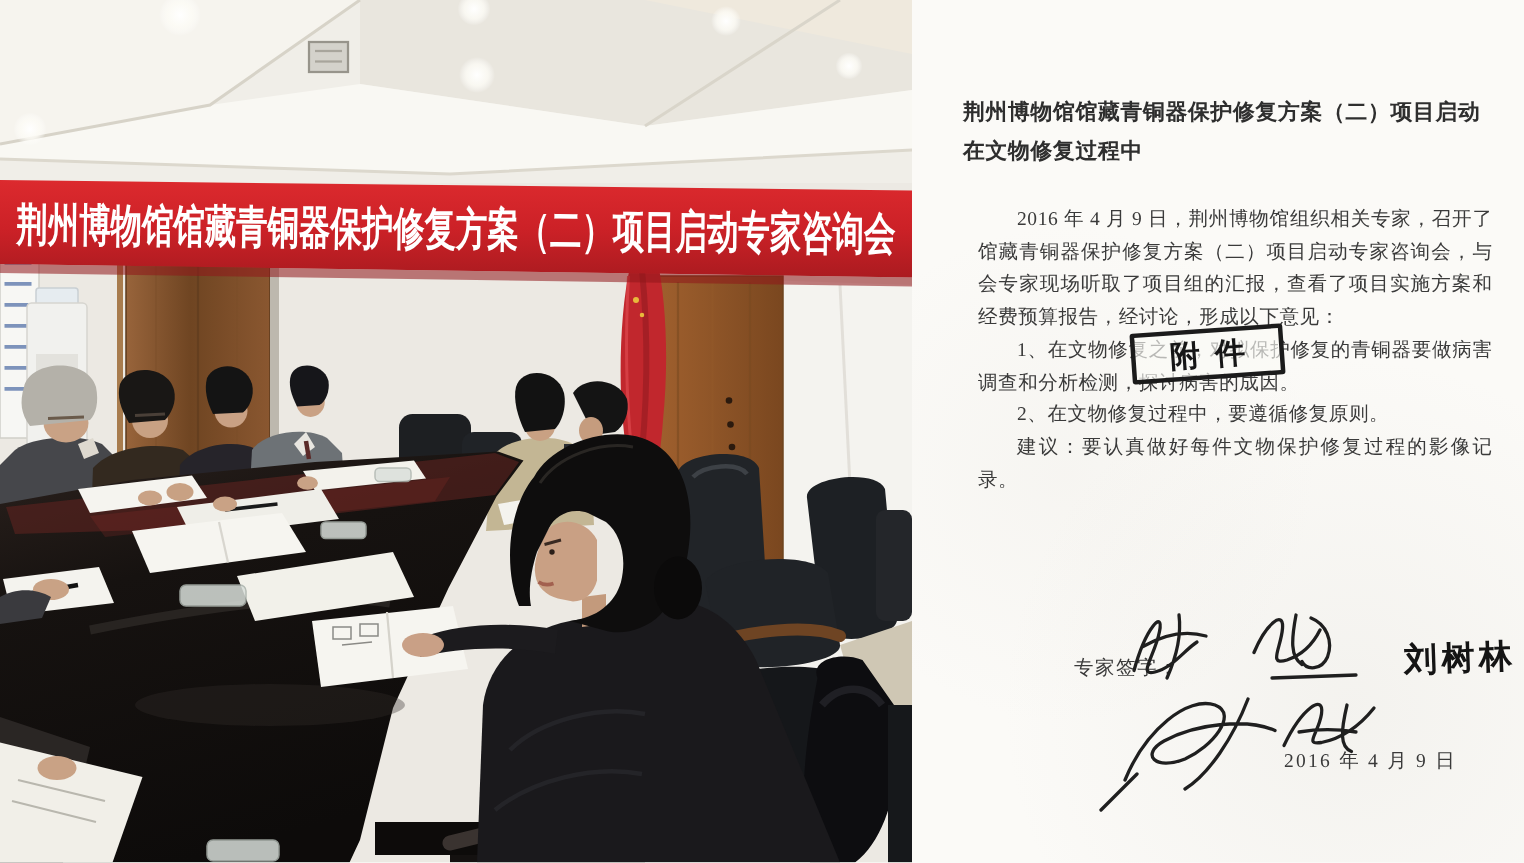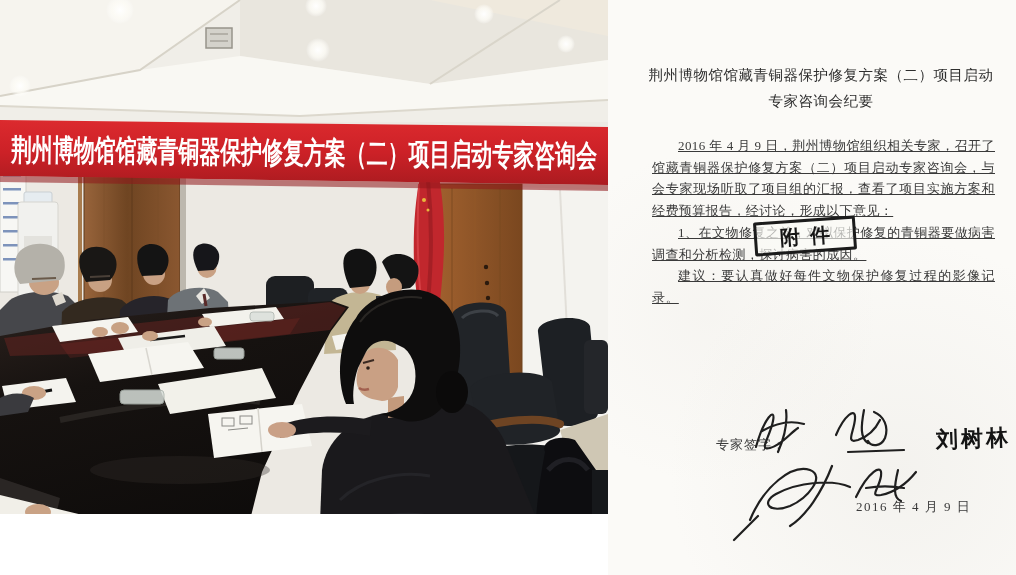--- a/index.html
+++ b/index.html
@@ -1,34 +1,34 @@
 <!DOCTYPE html>
 <html><head>
 <meta charset="utf-8">
 <style>
   html,body{margin:0;padding:0;background:#ffffff;}
   body{width:1016px;height:575px;overflow:hidden;
        font-family:"Liberation Serif","DejaVu Serif",serif;}
   .stage{position:relative;width:1016px;height:575px;display:flex;}
 
   
-  .photo-wrap{position:relative;width:608px;height:514px;flex:0 0 608px;overflow:hidden;background:#ece9e3;}
+  .photo-wrap{position:relative;width:608px;height:575px;flex:0 0 608px;overflow:hidden;background:#ece9e3;}
   .photo-wrap svg{display:block;}
 
   
   .doc{position:relative;flex:0 0 408px;width:408px;height:575px;color:#353535;
        background:
          radial-gradient(circle at 72% 82%, rgba(198,195,186,.14), transparent 42%),
          radial-gradient(circle at 25% 55%, rgba(205,200,190,.10), transparent 38%),
          #fbfaf7;}
-  .doc-title{position:absolute;top:62px;left:34px;right:16px;text-align:center;
-             font-weight:normal;font-size:14.5px;line-height:26px;color:#2e2e2e;letter-spacing:.5px;}
+  .doc-title{position:absolute;top:62px;left:34px;right:16px;
+             font-weight:bold;font-size:14.5px;line-height:26px;color:#2e2e2e;letter-spacing:.5px;}
   .doc-body{position:absolute;top:135px;left:44px;right:21px;font-size:13px;line-height:21.7px;
             text-align:justify;color:#3a3a3a;letter-spacing:.4px;}
-  .doc-body p{margin:0;text-indent:2em;text-decoration:underline;}
+  .doc-body p{margin:0;text-indent:2em;}
   .stamp{position:absolute;left:146px;top:219px;width:86px;height:28px;
          border:3px solid #1b1b1b;border-radius:2px;display:flex;align-items:center;justify-content:center;
          font-weight:bold;font-size:20px;letter-spacing:10px;padding-left:10px;color:#161616;
          background:rgba(251,250,246,.66);transform:rotate(-4deg);}
   .sig-label{position:absolute;left:108px;top:436px;font-size:13px;color:#3a3a3a;letter-spacing:1px;}
   .sig-printed{position:absolute;left:328px;top:424px;font-size:22px;font-weight:bold;color:#141414;
                transform:rotate(-2deg);letter-spacing:3px;font-family:"Liberation Serif",serif;}
   .doc-date{position:absolute;left:248px;top:498px;font-size:13px;color:#3a3a3a;letter-spacing:1.5px;}
   .sig-svg{position:absolute;left:0;top:0;width:408px;height:575px;pointer-events:none;}
 </style>
@@ -275,26 +275,27 @@
         <ellipse cx="452" cy="392" rx="16" ry="21" fill="#0b0a0a"></ellipse>
         <path d="M360,322 C372,304 400,294 422,298" fill="none" stroke="#35322e" stroke-width="2" opacity="0.7"></path>
       </g>
     </svg>
   </div>
 
   <div class="doc">
 
     <div class="doc-title">
       <div>荆州博物馆馆藏青铜器保护修复方案（二）项目启动</div>
-      <div>专家咨询会纪要</div>
+      <div>在文物修复过程中</div>
     </div>
 
     <div class="doc-body">
       <p>2016 年 4 月 9 日，荆州博物馆组织相关专家，召开了馆藏青铜器保护修复方案（二）项目启动专家咨询会，与会专家现场听取了项目组的汇报，查看了项目实施方案和经费预算报告，经讨论，形成以下意见：</p>
       <p>1、在文物修复之前，对拟保护修复的青铜器要做病害调查和分析检测，探讨病害的成因。</p>
+      <p>2、在文物修复过程中，要遵循修复原则。</p>
       <p>建议：要认真做好每件文物保护修复过程的影像记录。</p>
     </div>
 
     <div class="stamp">附件</div>
 
     <div class="sig-label">专家签字：</div>
 
     <svg class="sig-svg" viewBox="0 0 408 575" xmlns="http://www.w3.org/2000/svg">
       <g fill="none" stroke="#1f1f1f" stroke-width="2.2" stroke-linecap="round">
         <path d="M148,447 C156,418 168,406 165,421 C162,437 150,451 162,448 C174,445 182,433 190,428 M154,431 C168,423 182,420 196,424 M178,410 C180,426 174,443 170,452"></path>

